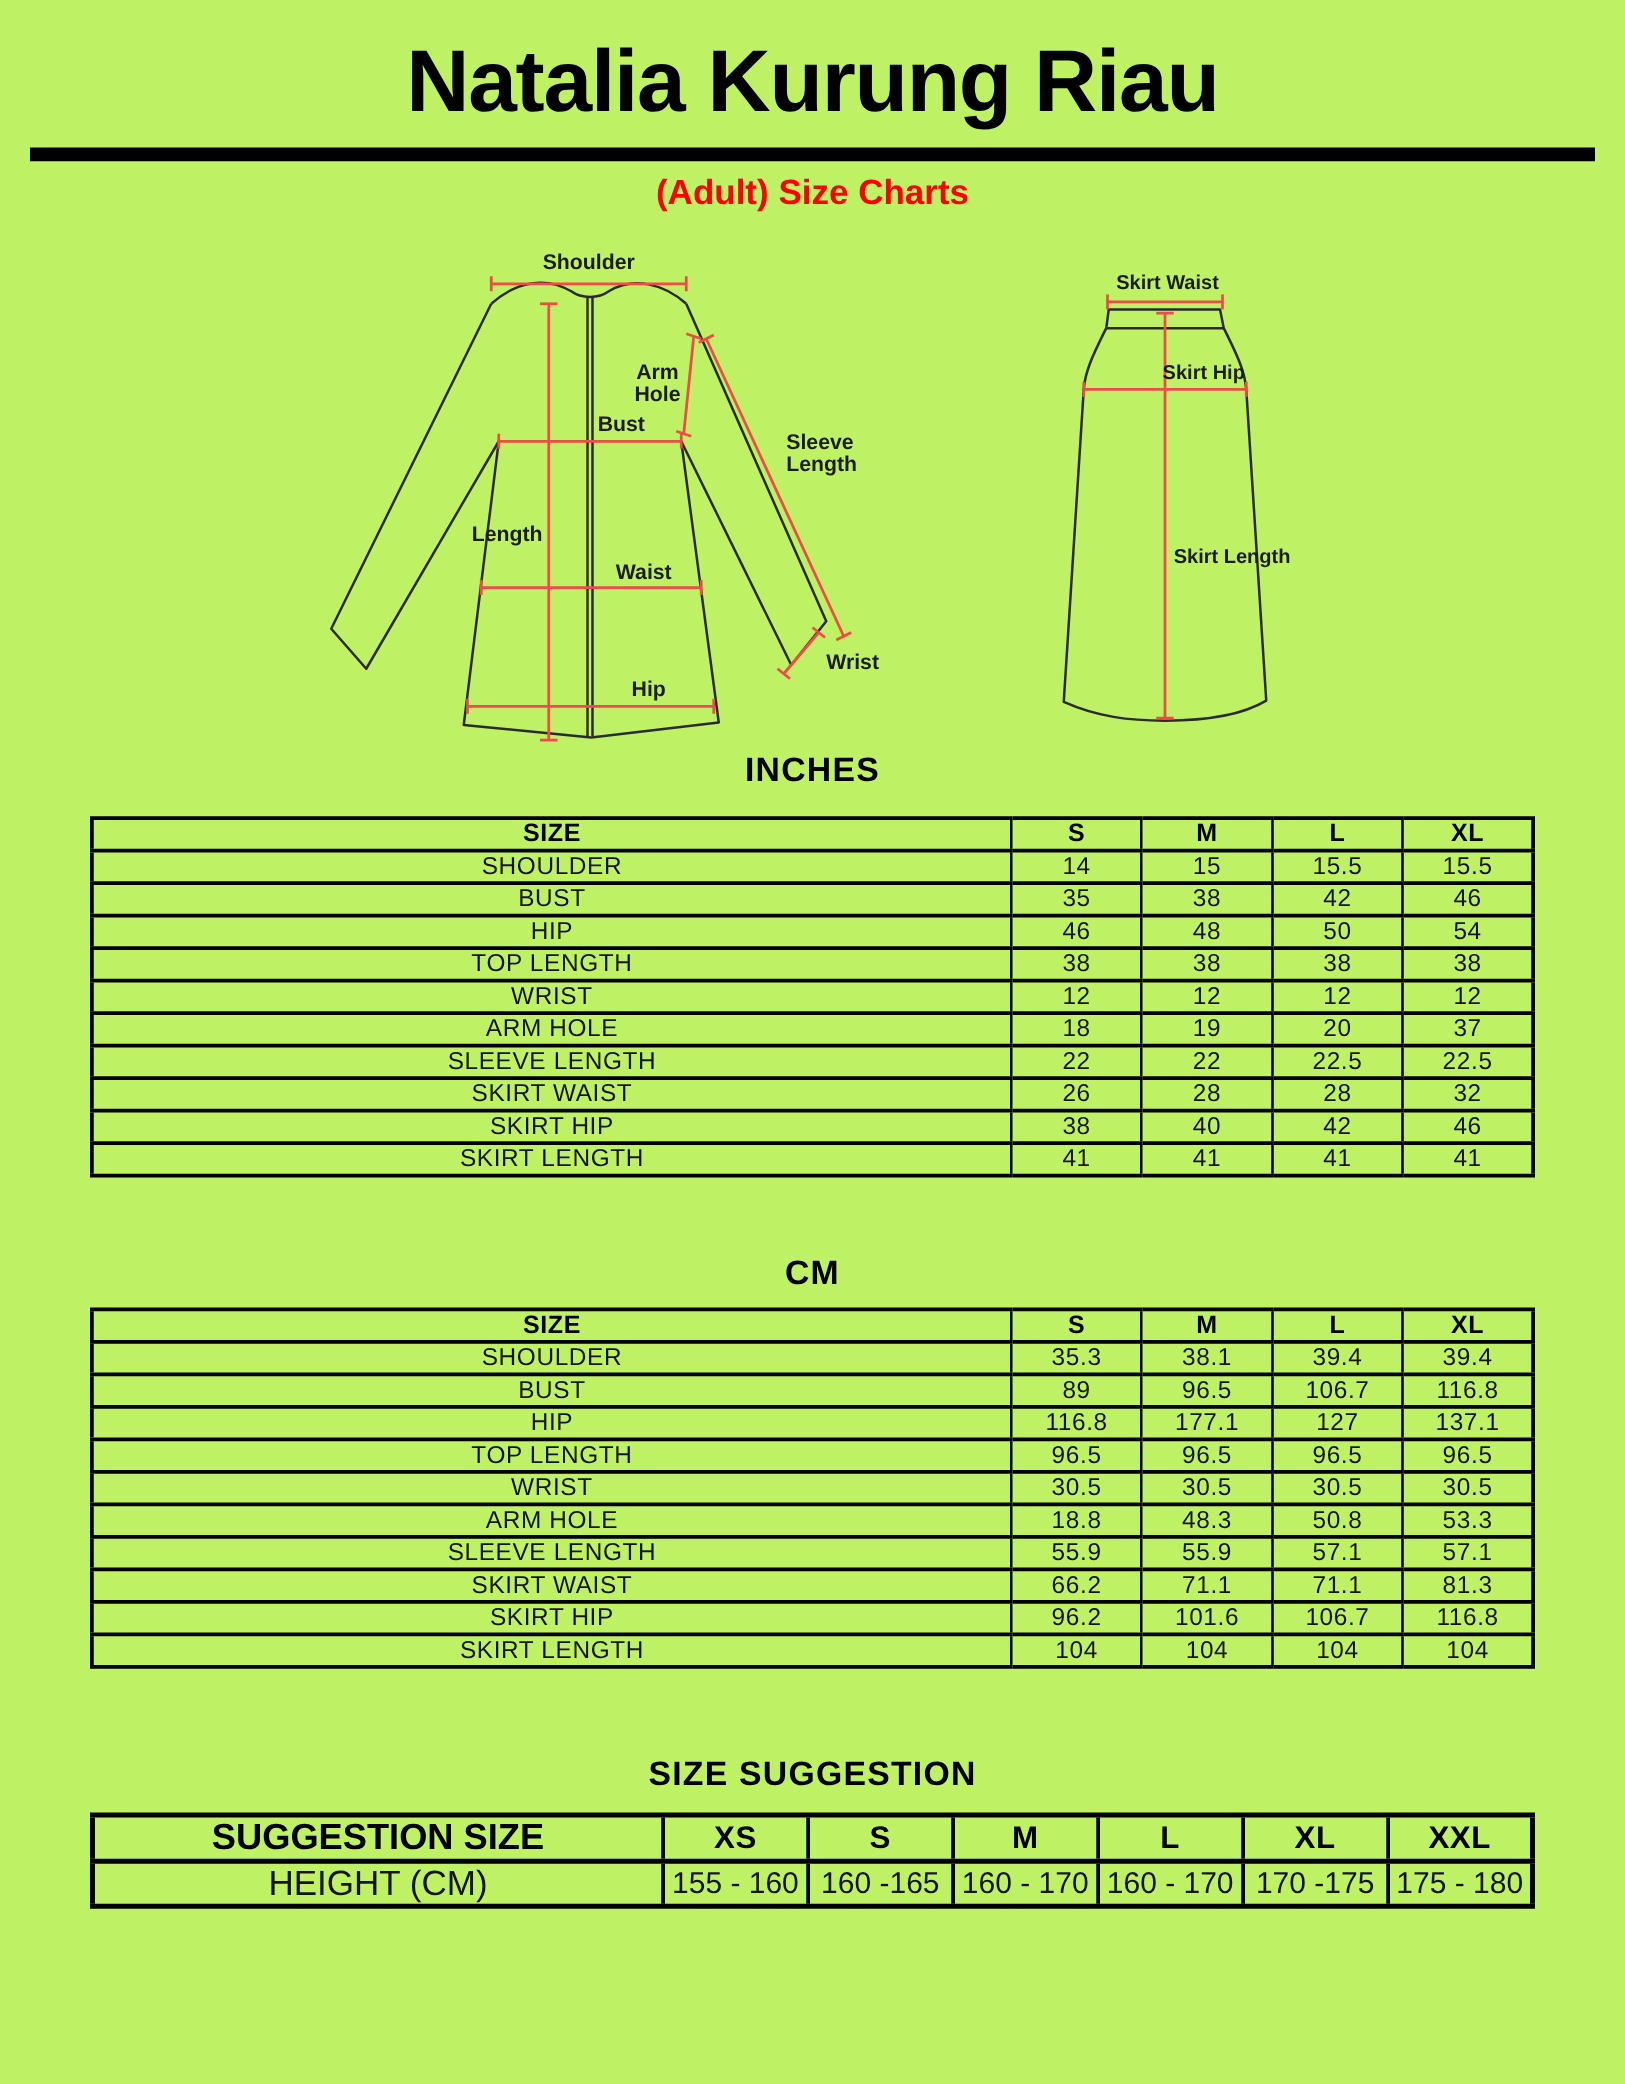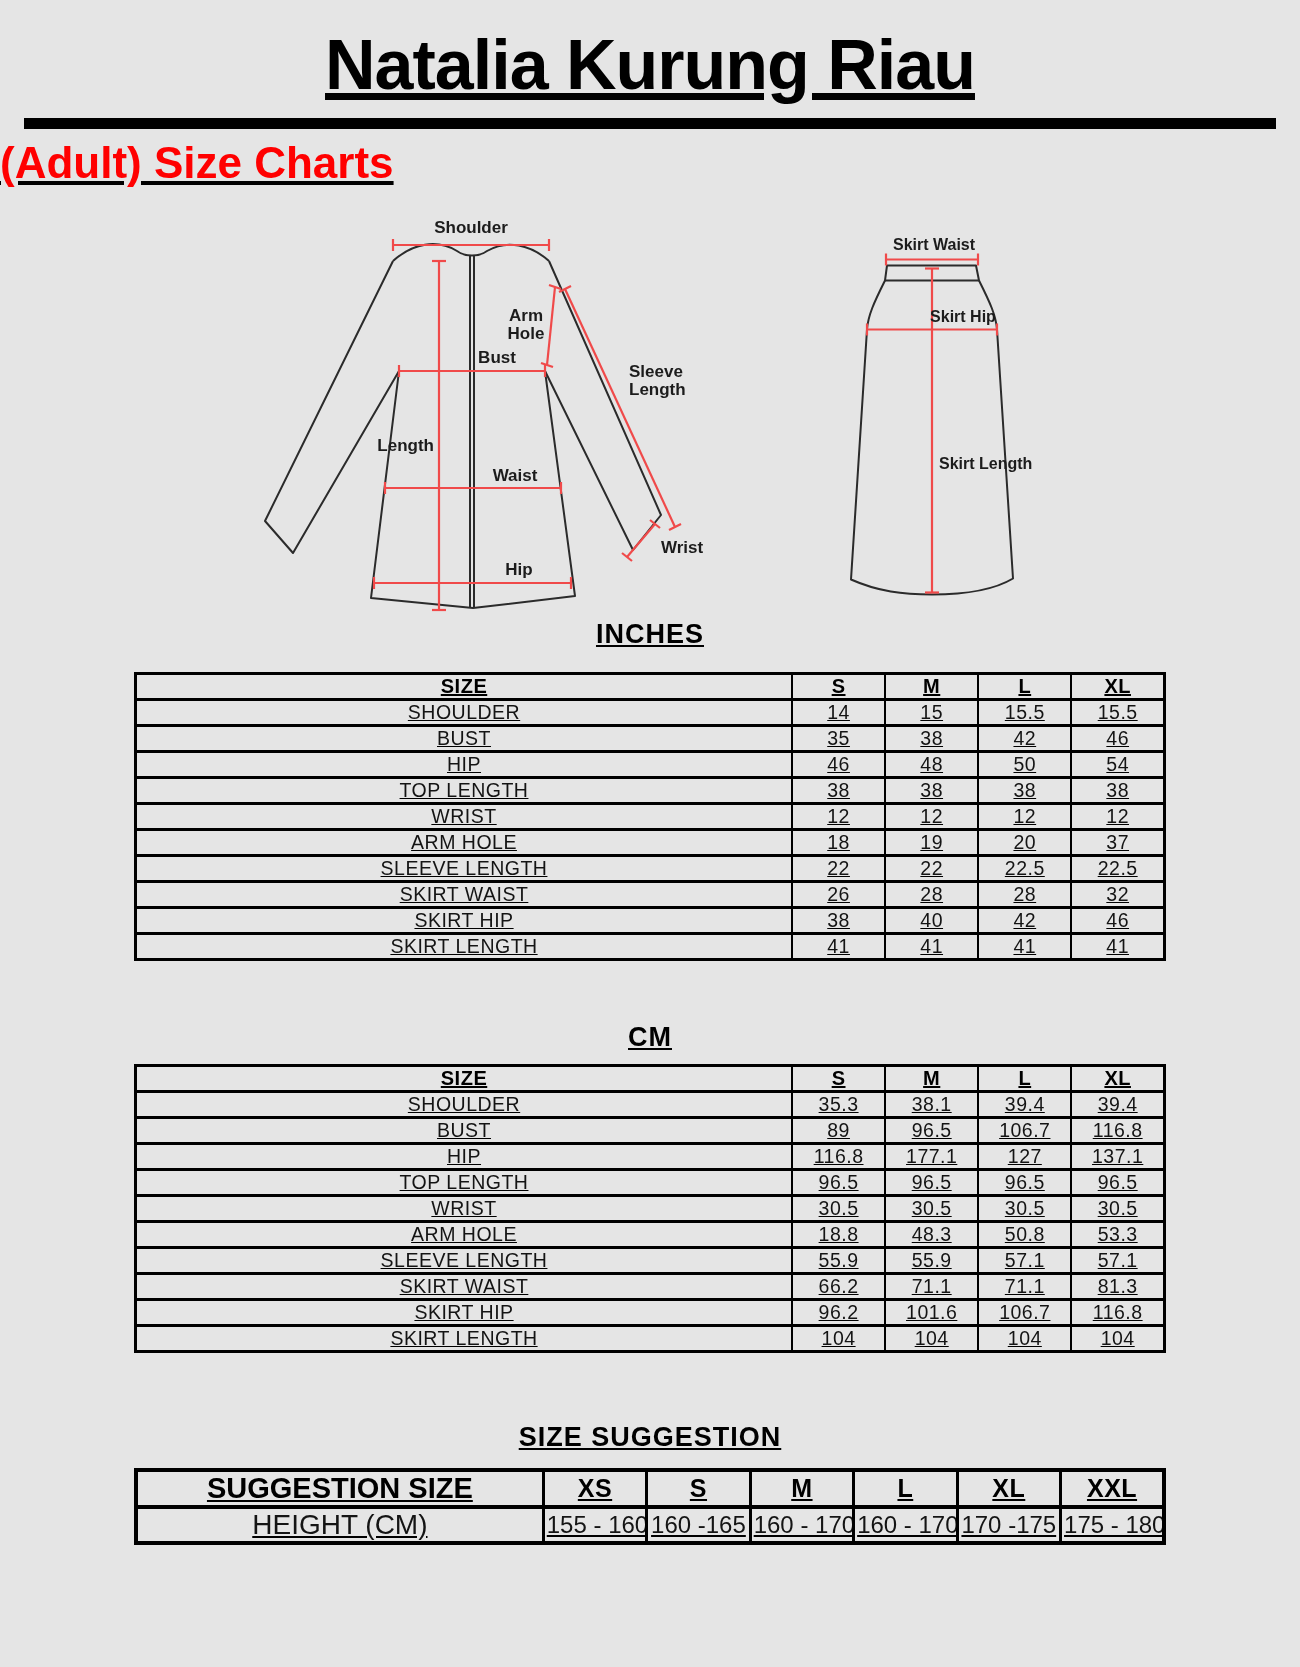--- a/index.html
+++ b/index.html
@@ -1,37 +1,37 @@
 <!DOCTYPE html>
 <html style="--accent: #ff0000; --line: #f04a4a; --outline: #2b2b2b; --ink: #000000;"><head>
 <meta charset="utf-8">
 <style>
   :root{
     --accent:#ff0000; --line:#f04a4a; --outline:#2b2b2b; --ink:#000000;
   }
   *{box-sizing:border-box;}
   html,body{margin:0;padding:0;background:#fff;}
   body{font-family:"Liberation Sans",sans-serif;color:var(--ink);}
-  .page{width:1300px;height:1667px;background:#e5e5e5;overflow:hidden;position:relative;text-decoration:underline;}
+  .page{width:1300px;height:1667px;background:#bef264;overflow:hidden;position:relative;}
 
   .title{margin:26px 0 0;text-align:center;font-size:70px;font-weight:bold;letter-spacing:-1px;line-height:1.12;}
   .divider{height:11px;background:var(--ink);margin:14px 24px 0 24px;}
-  .subtitle{margin:9px 0 0;text-align:left;color:var(--accent);font-size:44px;font-weight:bold;line-height:1.15;}
+  .subtitle{margin:9px 0 0;text-align:center;color:var(--accent);font-size:28px;font-weight:bold;line-height:1.15;}
 
   .diagrams{margin-top:16px;height:415px;display:flex;justify-content:center;align-items:flex-start;gap:85px;}
   .diagram-label{font-size:17px;font-weight:600;fill:#1c1c1c;font-family:"Liberation Sans",sans-serif;}
   .outline{fill:none;stroke:var(--outline);stroke-width:2;stroke-linejoin:round;}
   .measure{fill:none;stroke:var(--line);stroke-width:2.2;}
 
   .sec-title{text-align:center;font-weight:bold;font-size:27px;letter-spacing:1px;line-height:1.1;margin:0;}
   .sec-title.inches{}
   .sec-title.cm{margin-top:62px;}
   .sec-title.sugg{margin-top:70px;}
 
-  table.size-table{border-collapse:collapse;width:1032px;margin:22px auto 0 auto;border:3px solid var(--ink);table-layout:fixed;}
+  table.size-table{border-collapse:collapse;width:1156px;margin:22px auto 0 auto;border:3px solid var(--ink);table-layout:fixed;}
   table.size-table th,table.size-table td{
     border:2px solid var(--ink);border-top-width:3px;border-bottom-width:3px;
     height:22px;padding:0 2px;text-align:center;vertical-align:middle;
     font-size:19.5px;letter-spacing:.5px;white-space:nowrap;overflow:hidden;
   }
   table.size-table thead th{font-weight:bold;font-size:20px;}
   table.size-table tbody td{font-weight:normal;color:#141414;}
   table.cm-table{margin-top:12px;}
 
   table.sugg-table{margin-top:15px;border-width:4px;}

